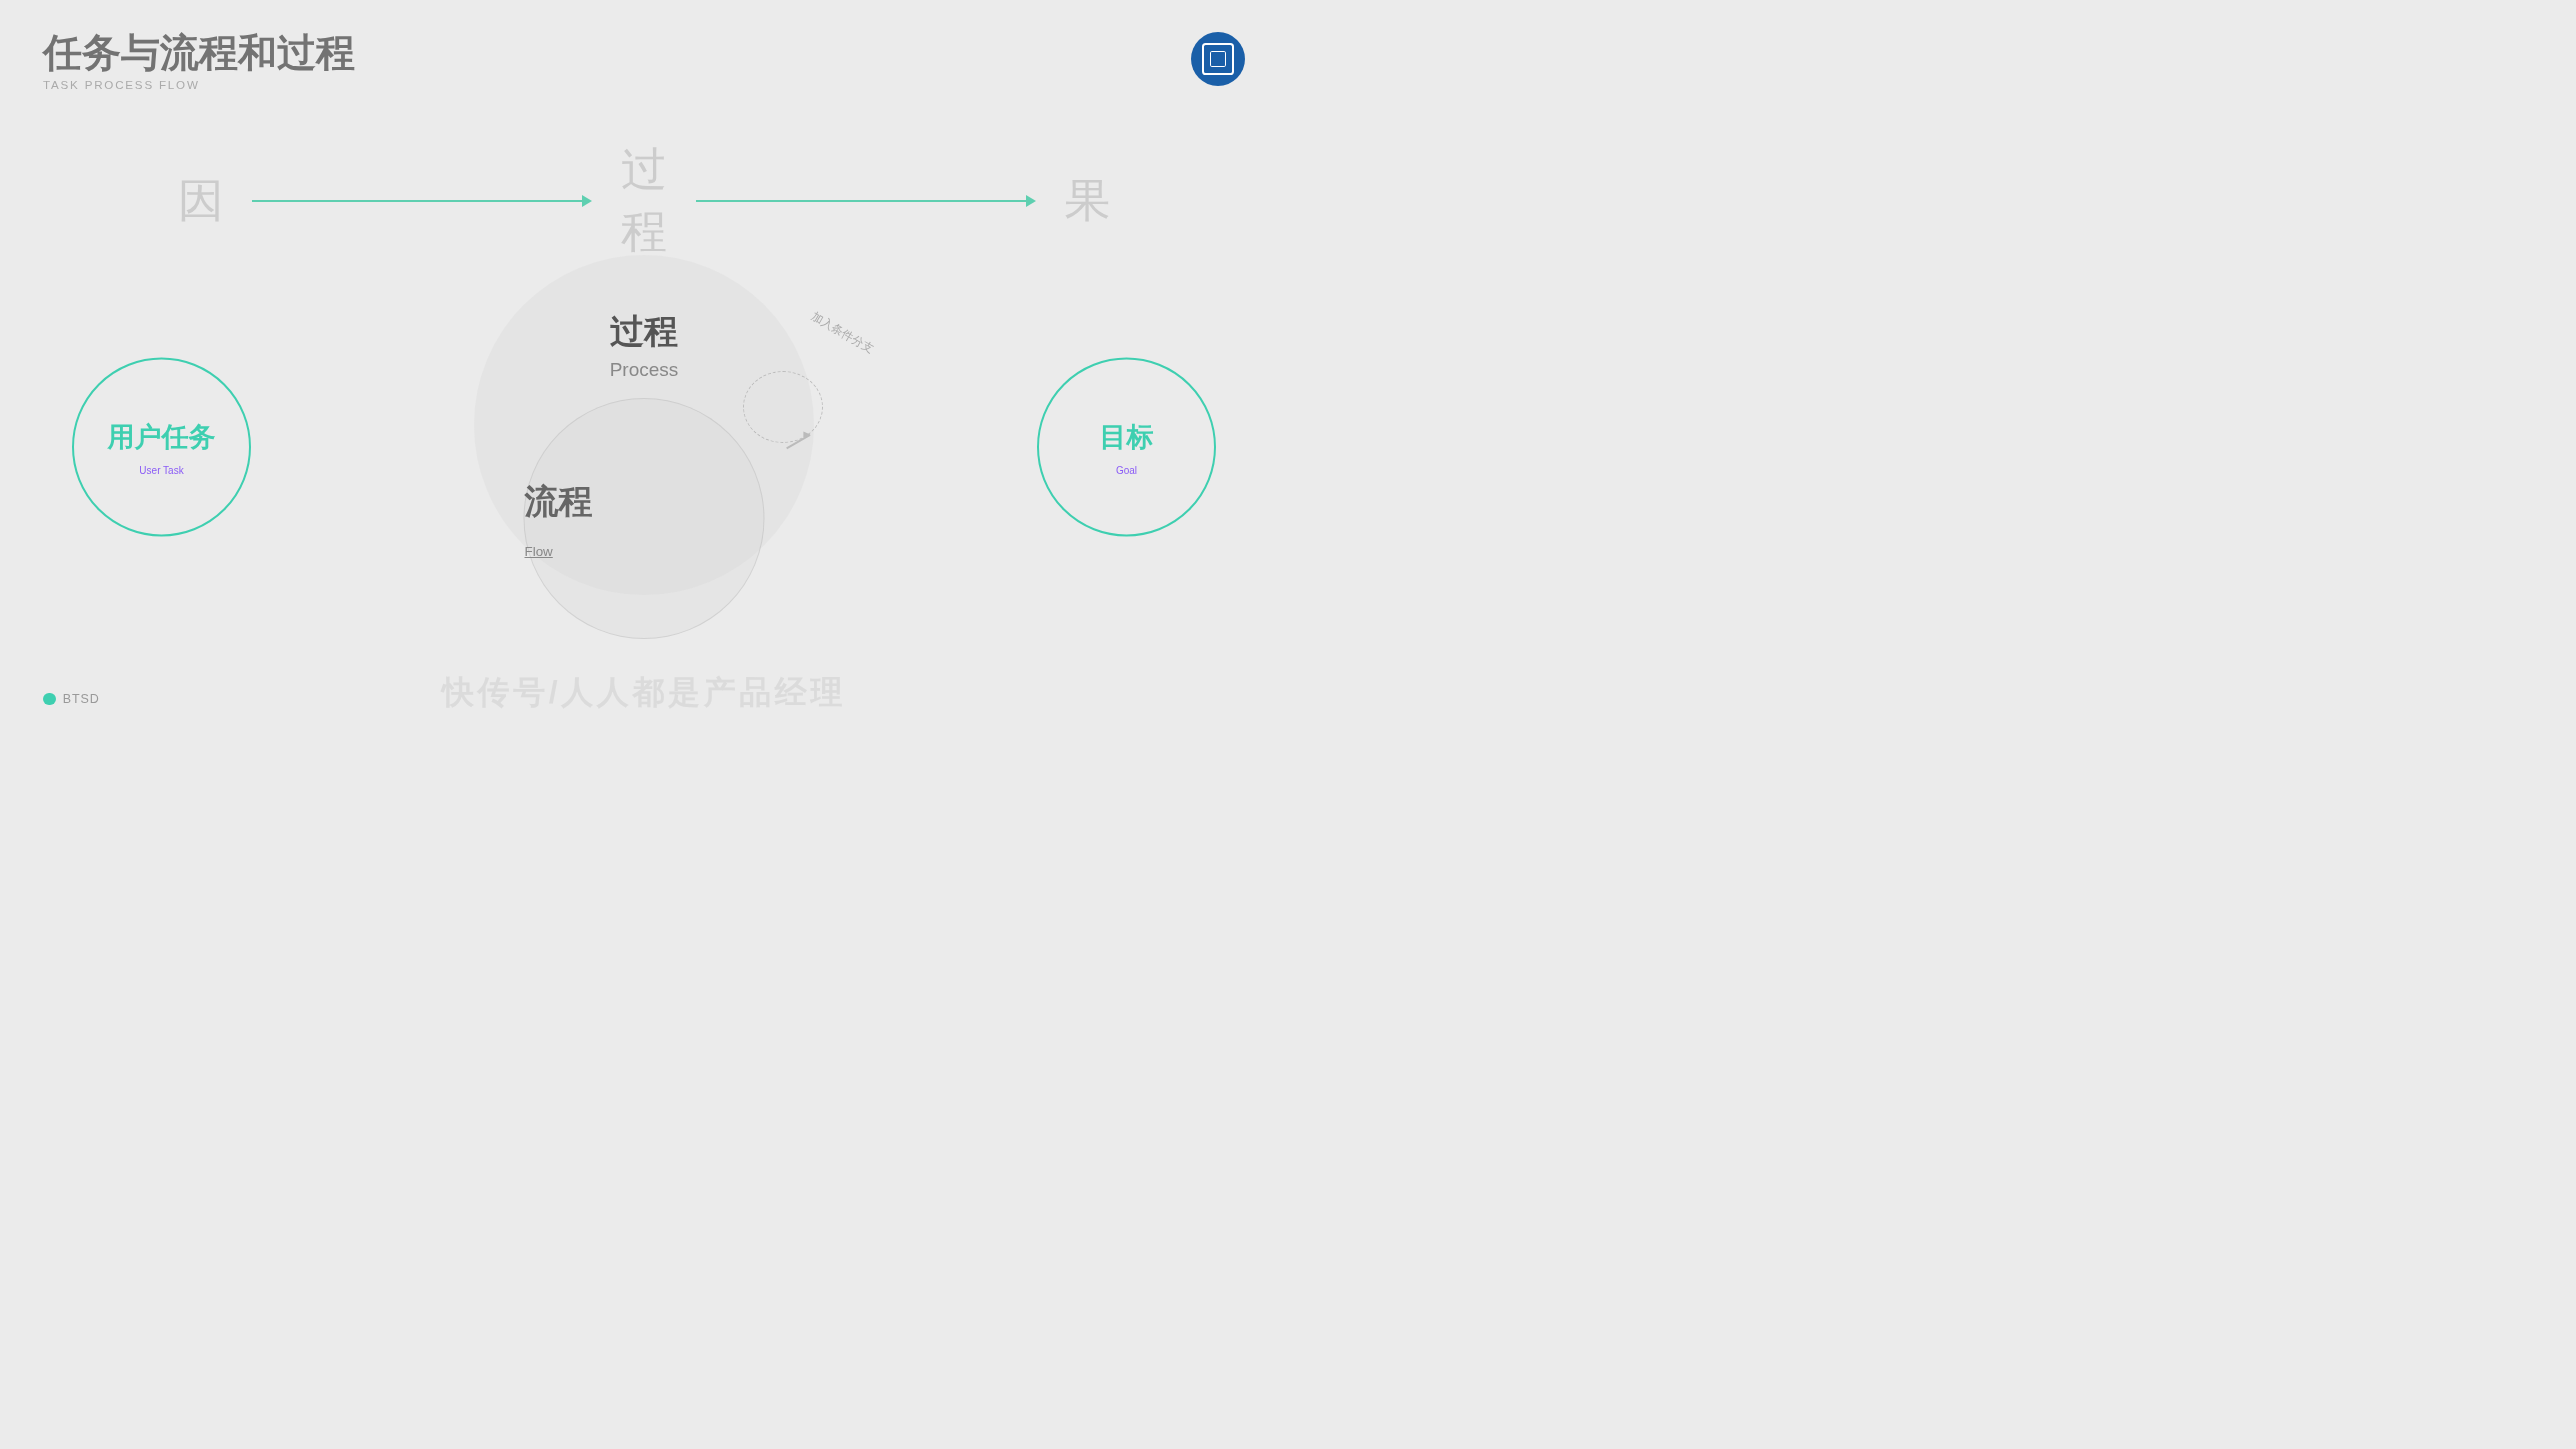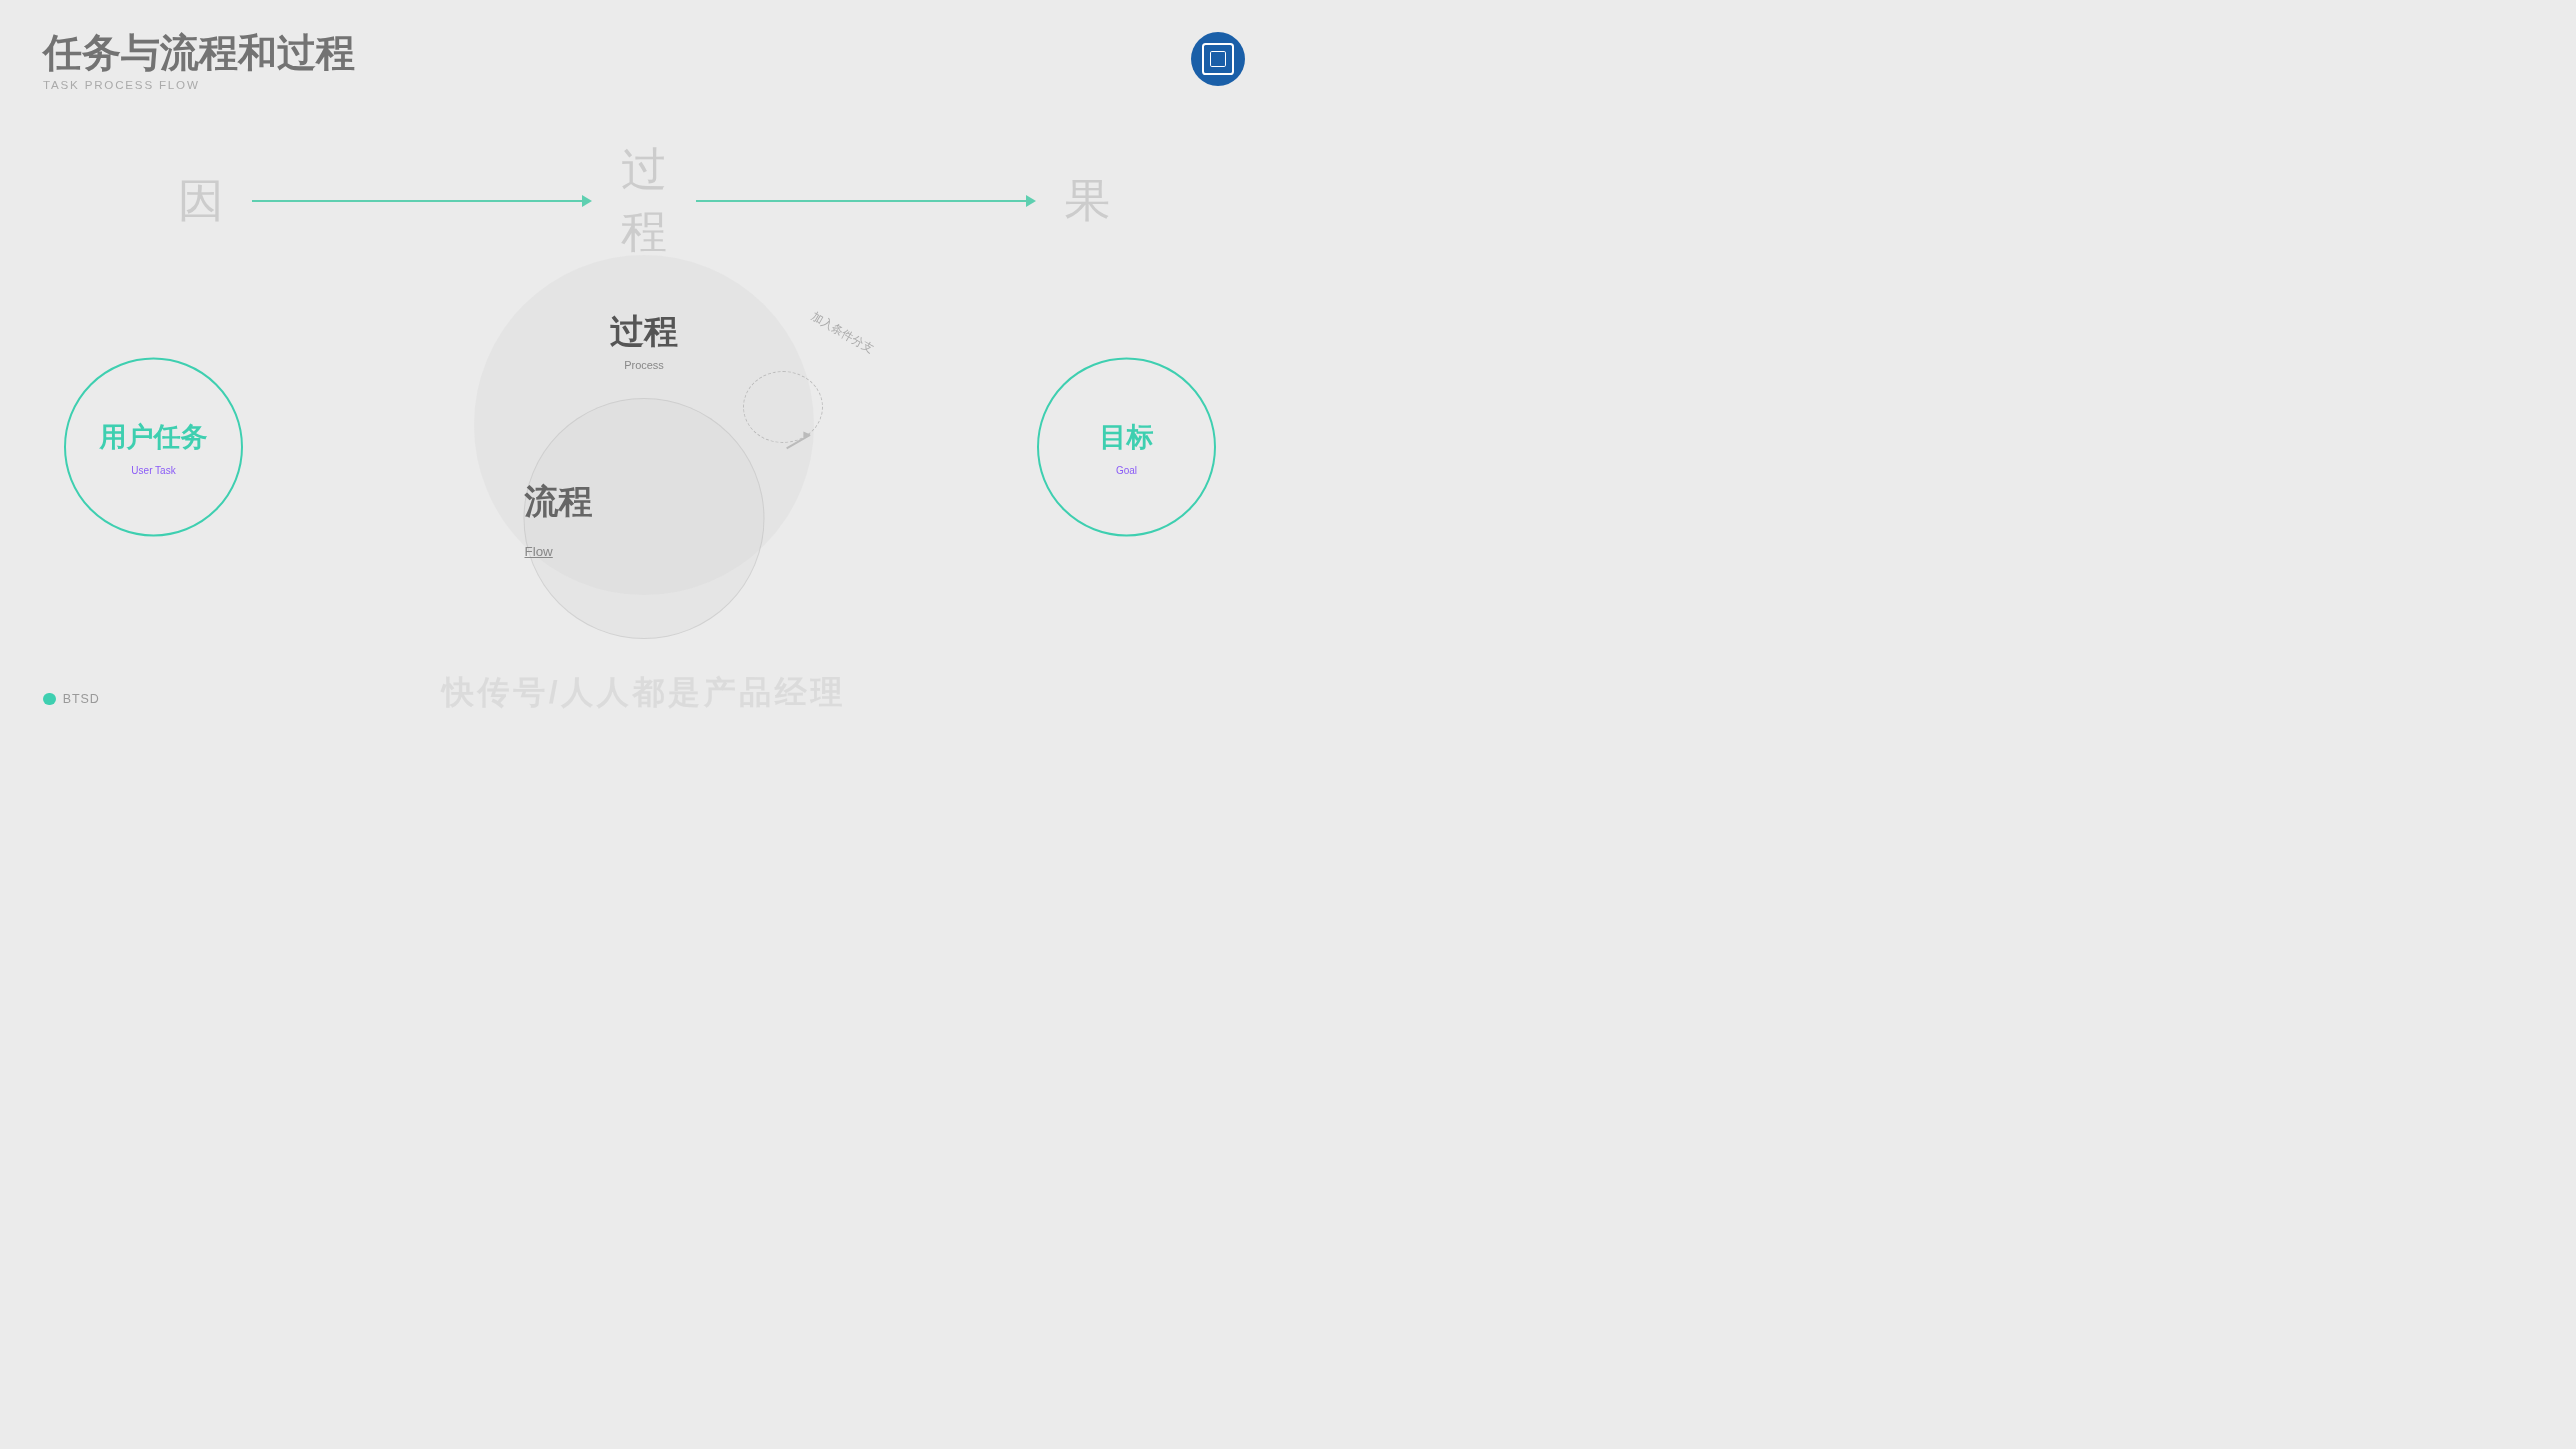--- a/index.html
+++ b/index.html
@@ -118,21 +118,21 @@
       right: 0;
       bottom: 54px;
       display: flex;
       align-items: center;
       justify-content: center;
     }
 
     
     .user-task-circle {
       position: absolute;
-      left: 64px;
+      left: 72px;
       top: 50%;
       transform: translateY(-50%);
       width: 179px;
       height: 179px;
       border-radius: 50%;
       border: 2.2px solid #3ecfb0;
       background: transparent;
       display: flex;
       flex-direction: column;
       align-items: center;
@@ -229,21 +229,21 @@
       z-index: 10;
     }
 
     .process-zh {
       font-size: 34px;
       font-weight: 600;
       color: #555;
     }
 
     .process-en {
-      font-size: 11px;
+      font-size: 19px;
       color: #888;
       margin-top: 3.6px;
     }
 
     
     .annotation-circle {
       position: absolute;
       top: 116px;
       right: 72px;
       width: 80px;

